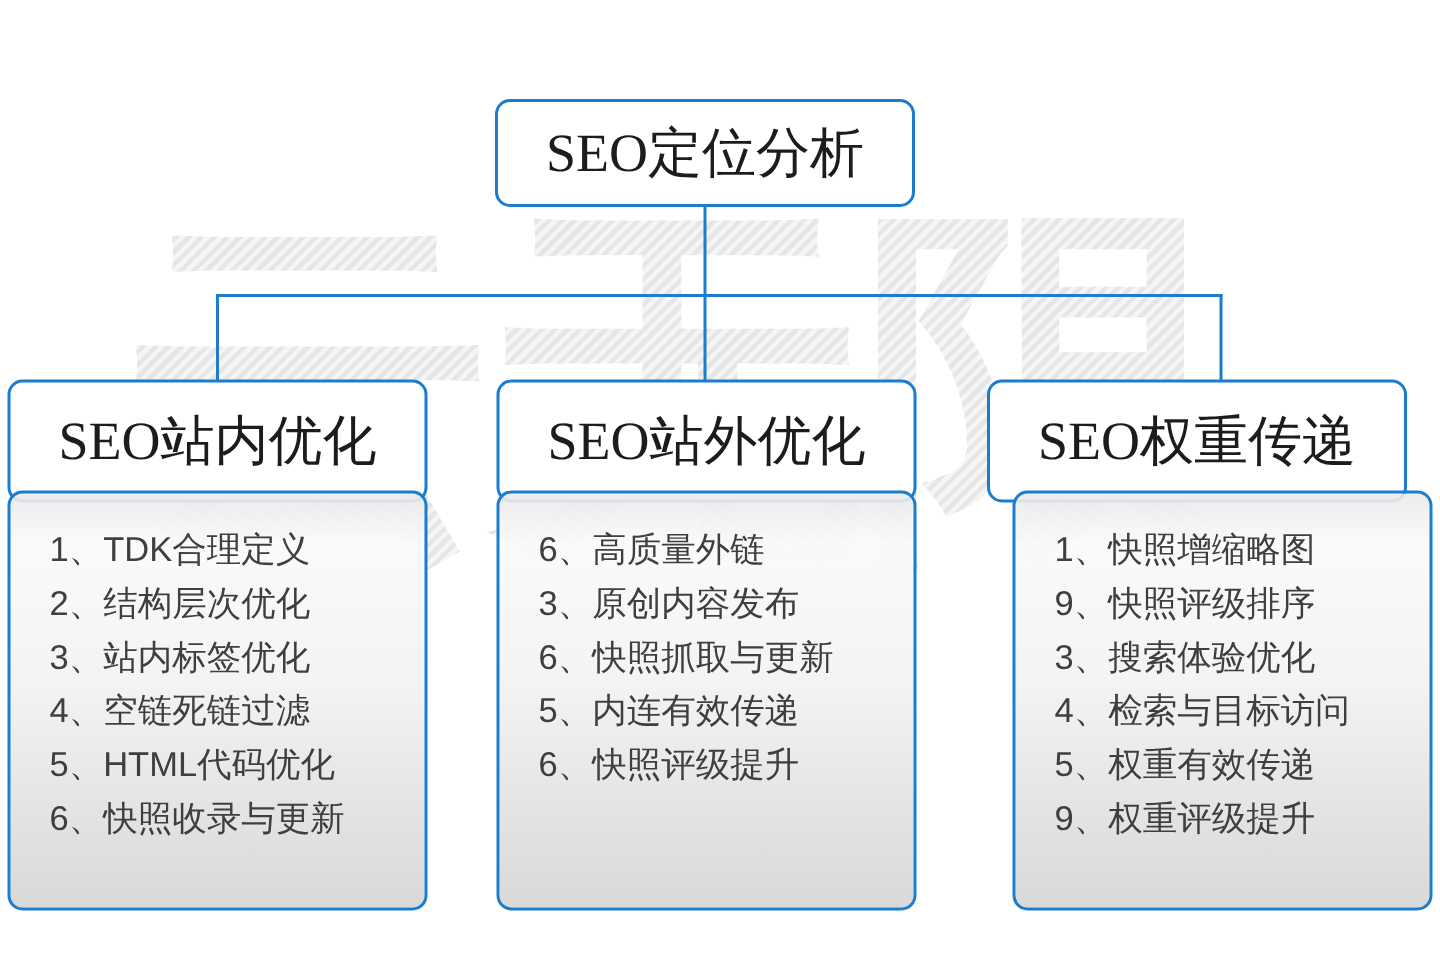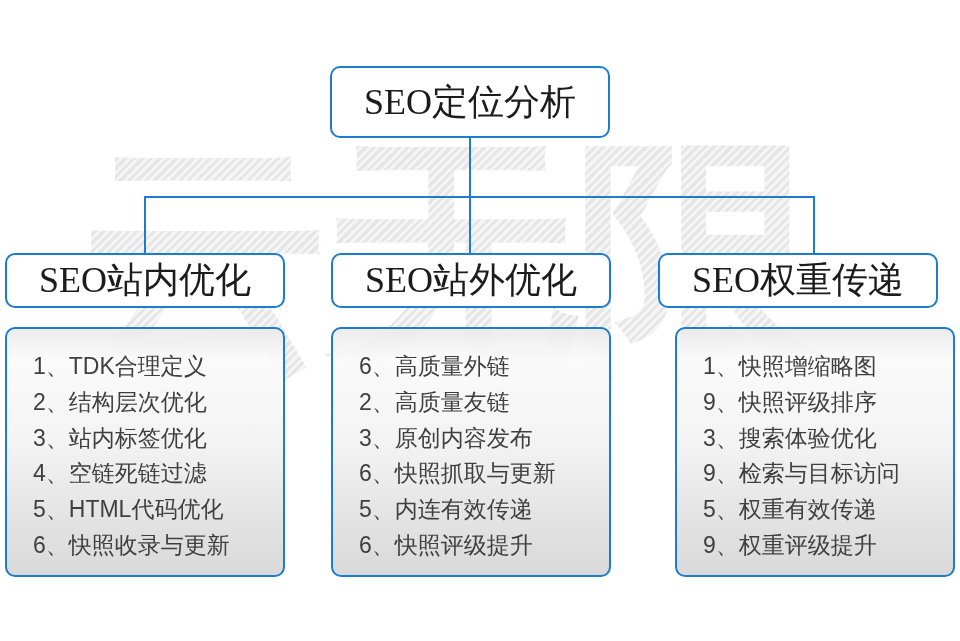--- a/index.html
+++ b/index.html
@@ -52,31 +52,31 @@
     box-sizing: border-box;
     display: flex;
     align-items: center;
     justify-content: center;
     color: #1c1c1c;
     font-size: 36px;
     white-space: nowrap;
     font-family: Liberation Serif, serif;
   }
   .root-node { left: 330px; top: 66px; width: 280px; height: 72px; }
-  .branch-node { top: 253px; width: 280px; height: 55px; }
+  .branch-node { top: 253px; width: 280px; height: 82px; }
   .bn-0 { left: 5px; }
   .bn-1 { left: 331px; }
   .bn-2 { left: 658px; text-align: center; }
 
   
   .panel {
     position: absolute;
     top: 327px;
     width: 280px;
-    height: 250px;
+    height: 280px;
     z-index: 2;
     box-sizing: border-box;
     border: 2px solid #1b7cd0;
     border-radius: 10px;
     background: linear-gradient(180deg,
       rgba(234,234,234,0.90) 0%,
       rgba(250,250,250,0.92) 12%,
       rgba(243,243,243,0.95) 45%,
       rgba(224,224,224,0.97) 82%,
       rgba(216,216,216,0.97) 100%);
@@ -112,29 +112,28 @@
     <div class="item">1、TDK合理定义</div>
     <div class="item">2、结构层次优化</div>
     <div class="item">3、站内标签优化</div>
     <div class="item">4、空链死链过滤</div>
     <div class="item">5、HTML代码优化</div>
     <div class="item">6、快照收录与更新</div>
   </div>
 
   <div class="panel pn-1">
     <div class="item">6、高质量外链</div>
-    <div class="item">2、高质量友链</div>
     <div class="item">3、原创内容发布</div>
     <div class="item">6、快照抓取与更新</div>
     <div class="item">5、内连有效传递</div>
     <div class="item">6、快照评级提升</div>
   </div>
 
   <div class="panel pn-2">
     <div class="item">1、快照增缩略图</div>
     <div class="item">9、快照评级排序</div>
     <div class="item">3、搜索体验优化</div>
-    <div class="item">9、检索与目标访问</div>
+    <div class="item">4、检索与目标访问</div>
     <div class="item">5、权重有效传递</div>
     <div class="item">9、权重评级提升</div>
   </div>
 
 </div>
 
 </body></html>

